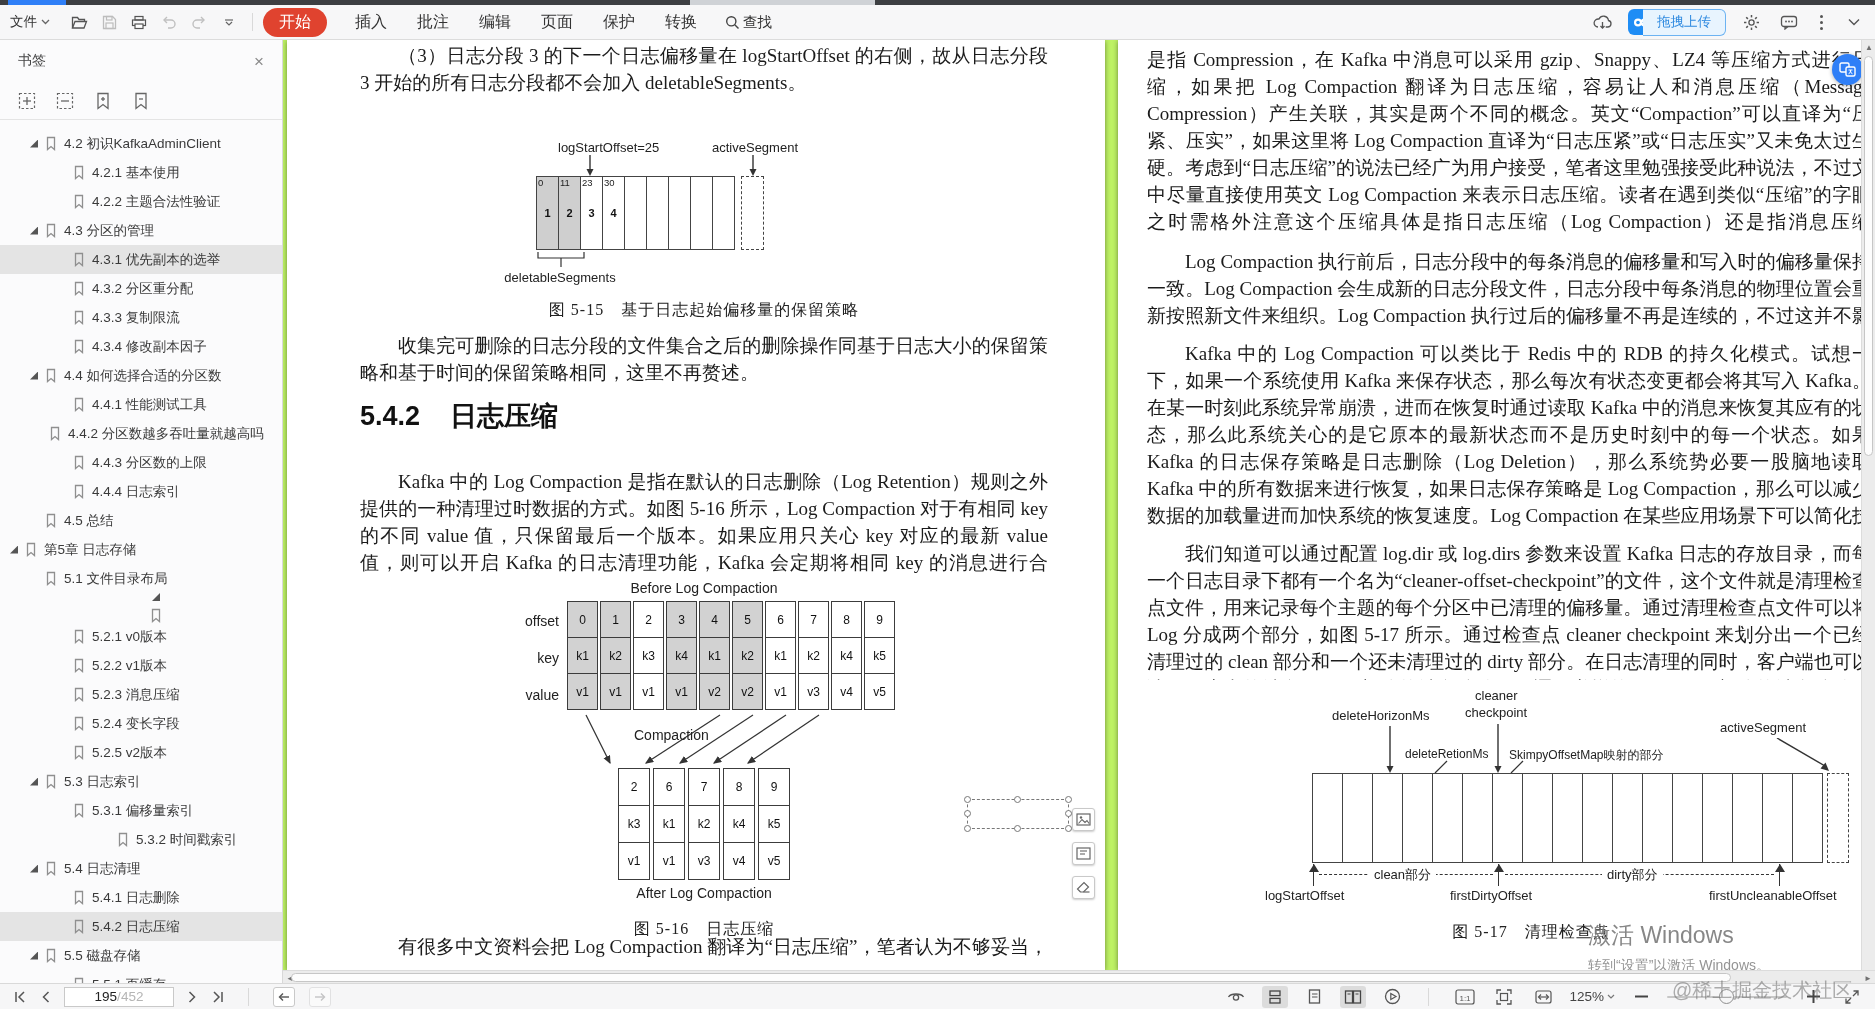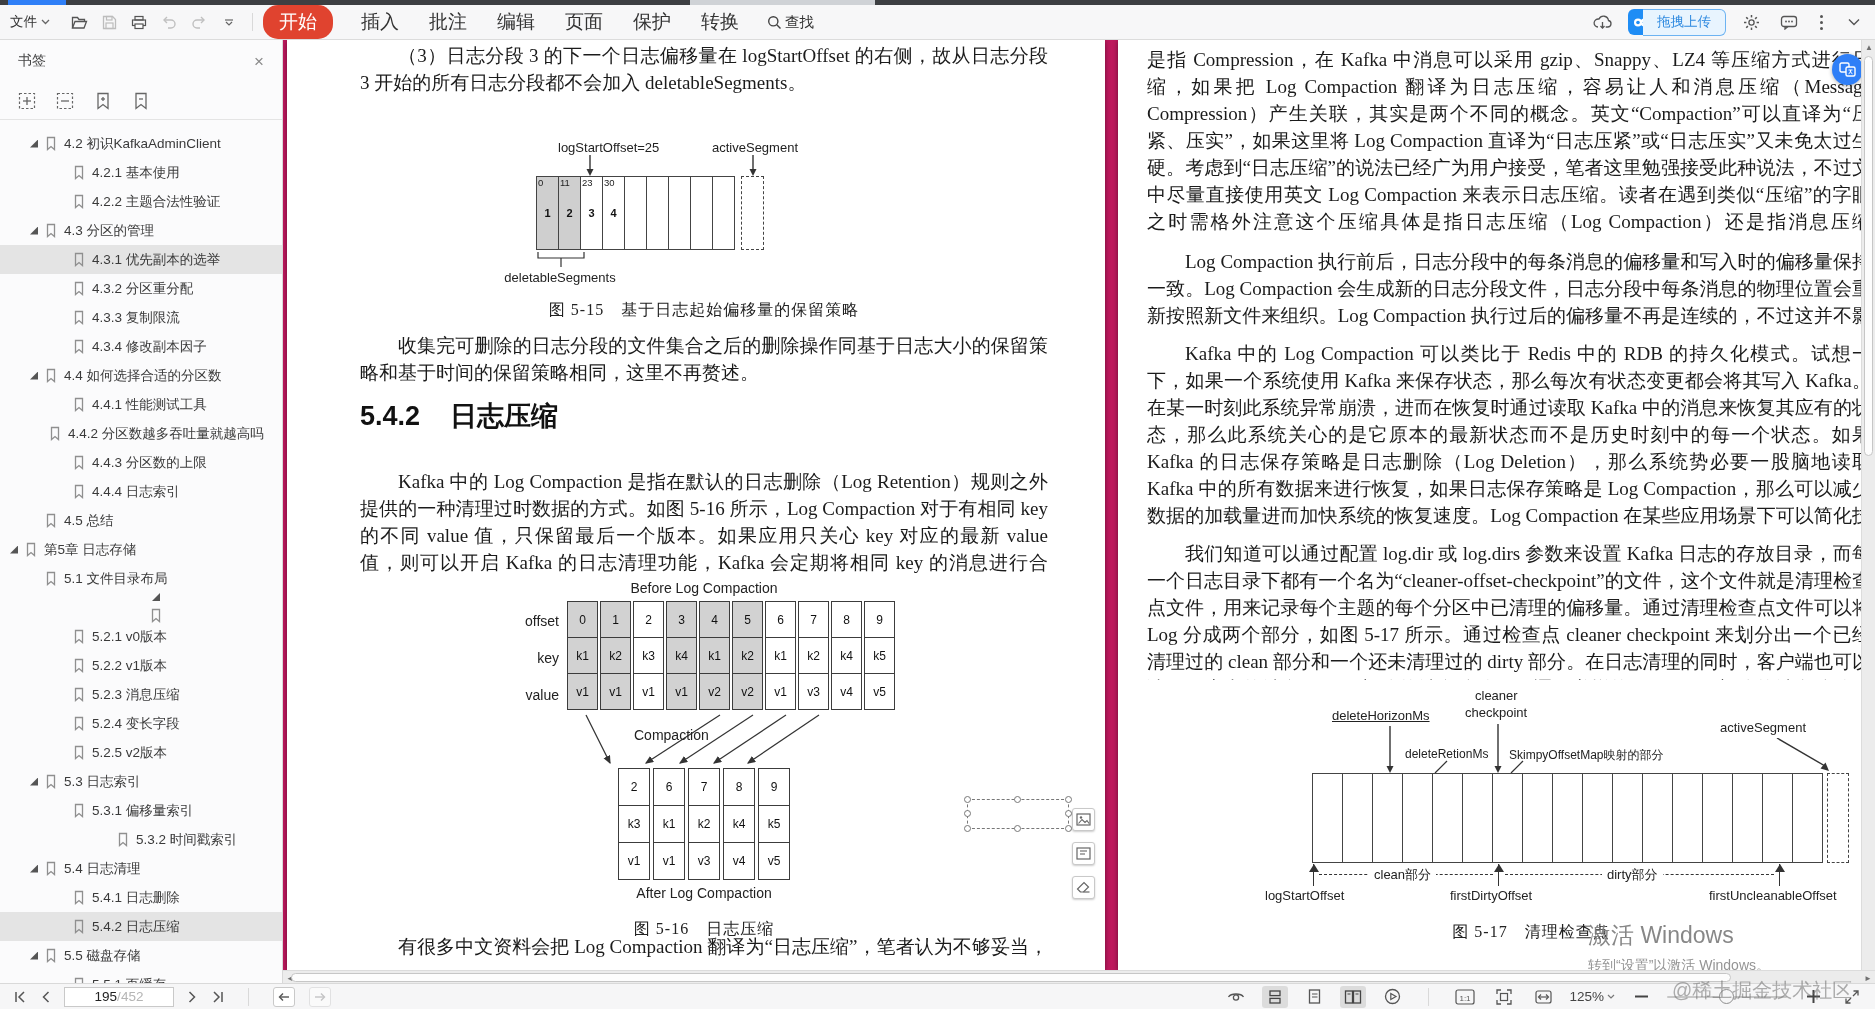--- a/index.html
+++ b/index.html
@@ -14,21 +14,21 @@
 
   
   .toolbar { height:35px; background:#f7f7f8; border-bottom:1px solid #dcdcdc;
              display:flex; align-items:center; padding:0 8px 0 4px; position:relative; z-index:30; }
   .tb-left { display:flex; align-items:center; }
   .file-menu { display:flex; align-items:center; gap:4px; font-size:13.5px; color:#333; padding:4px 6px; cursor:default; }
   .tb-icons { display:flex; align-items:center; gap:4px; margin-left:10px; }
   .icon-btn { width:26px; height:24px; display:flex; align-items:center; justify-content:center; border-radius:3px; }
   .vdiv { width:1px; height:18px; background:#d9d9d9; margin:0 10px; }
   .rtabs { display:flex; align-items:center; gap:26px; }
-  .rtab { font-size:19px; color:#333; padding:3px 2px; cursor:default; white-space:nowrap; }
+  .rtab { font-size:16px; color:#333; padding:3px 2px; cursor:default; white-space:nowrap; }
   .rtab.active { background:var(--accent-red,#e0432f); color:#fff; border-radius:15px; padding:4px 16px; }
   .find-group { display:flex; align-items:center; gap:3px; margin-left:26px; font-size:14.5px; color:#333; }
   .tb-right { margin-left:auto; display:flex; align-items:center; gap:12px; }
   .cloud-badge { width:27px; height:26px; background:var(--accent-blue,#1f8df5); border-radius:6px 0 0 6px;
                  display:flex; align-items:center; justify-content:center; }
   .upload-tip { height:27px; background:#e8f4fe; border:1px solid #6cb3f2; border-left:none; border-radius:0 6px 6px 0;
                 color:#2f8ae0; font-size:13.5px; display:flex; align-items:center; padding:0 14px; margin-left:-12px; }
   .kebab { display:flex; flex-direction:column; gap:3px; padding:2px 6px; }
   .kebab i { width:3px; height:3px; border-radius:50%; background:#555; }
 
@@ -43,21 +43,21 @@
   .sb-tools { height:38px; display:flex; align-items:center; gap:16px; padding:0 16px; border-bottom:1px solid #e4e4e4; }
   .sb-tool { width:22px; height:22px; display:flex; align-items:center; justify-content:center; }
   .tree { flex:1; overflow:hidden; padding-top:9px; }
   .trow { height:29px; display:flex; align-items:center; gap:7px; font-size:13.5px; color:#3a3a3a; white-space:nowrap; }
   .trow.sel { background:#e4e4e4; }
   .caret { width:8px; height:8px; flex:0 0 8px; background:#555; clip-path:polygon(100% 0,100% 100%,0 100%); }
   .caret.nocaret { visibility:hidden; }
   .tlabel { overflow:hidden; }
 
   
-  .content { position:relative; width:1592px; height:943px; background:#be185d; overflow:hidden; }
+  .content { position:relative; width:1592px; height:943px; background:#bef264; overflow:hidden; }
   .page { position:absolute; top:0; background:#fff; box-shadow:0 1px 5px rgba(0,0,0,.45); }
   .page-left  { left:4px;  width:818px;  height:930px; }
   .page-right { left:835px; width:1040px; height:930px; }
 
   .ptxt { position:absolute; font-family:"Liberation Serif", serif; font-size:19px; line-height:27px;
           color:#1b1b1b; text-align:justify; overflow:hidden; }
   .indent { text-indent:2em; }
 
   
   .lp-p1 { left:73px; top:2px;  width:688px; height:60px; }
@@ -787,21 +787,21 @@
         <p class="ptxt indent lp-p4">有很多中文资料会把 Log Compaction 翻译为“日志压缩”，笔者认为不够妥当，压缩应该</p>
       </div>
 
       <div class="page page-right">
         <p class="ptxt rp-p1">是指 Compression，在 Kafka 中消息可以采用 gzip、Snappy、LZ4 等压缩方式进行压缩，如果把 Log Compaction 翻译为日志压缩，容易让人和消息压缩（Message Compression）产生关联，其实是两个不同的概念。英文“Compaction”可以直译为“压紧、压实”，如果这里将 Log Compaction 直译为“日志压紧”或“日志压实”又未免太过生硬。考虑到“日志压缩”的说法已经广为用户接受，笔者这里勉强接受此种说法，不过文中尽量直接使用英文 Log Compaction 来表示日志压缩。读者在遇到类似“压缩”的字眼之时需格外注意这个压缩具体是指日志压缩（Log Compaction）还是指消息压缩（Message Compression）。</p>
         <p class="ptxt indent rp-p2">Log Compaction 执行前后，日志分段中的每条消息的偏移量和写入时的偏移量保持一致。Log Compaction 会生成新的日志分段文件，日志分段中每条消息的物理位置会重新按照新文件来组织。Log Compaction 执行过后的偏移量不再是连续的，不过这并不影响日志的查询。</p>
         <p class="ptxt indent rp-p3">Kafka 中的 Log Compaction 可以类比于 Redis 中的 RDB 的持久化模式。试想一下，如果一个系统使用 Kafka 来保存状态，那么每次有状态变更都会将其写入 Kafka。在某一时刻此系统异常崩溃，进而在恢复时通过读取 Kafka 中的消息来恢复其应有的状态，那么此系统关心的是它原本的最新状态而不是历史时刻中的每一个状态。如果 Kafka 的日志保存策略是日志删除（Log Deletion），那么系统势必要一股脑地读取 Kafka 中的所有数据来进行恢复，如果日志保存策略是 Log Compaction，那么可以减少数据的加载量进而加快系统的恢复速度。Log Compaction 在某些应用场景下可以简化技术栈，提高系统整体的质量。</p>
         <p class="ptxt indent rp-p4">我们知道可以通过配置 log.dir 或 log.dirs 参数来设置 Kafka 日志的存放目录，而每一个日志目录下都有一个名为“cleaner-offset-checkpoint”的文件，这个文件就是清理检查点文件，用来记录每个主题的每个分区中已清理的偏移量。通过清理检查点文件可以将 Log 分成两个部分，如图 5-17 所示。通过检查点 cleaner checkpoint 来划分出一个已经清理过的 clean 部分和一个还未清理过的 dirty 部分。在日志清理的同时，客户端也可以读取日志中的消息。dirty 部分的消息偏移量是逐一递增的，而 clean 部分的消息偏移量是断续的，如果客户端总能赶上 dirty 部分，那么它就能读取日志的所有消息，反之就不可能读到全部的消息。</p>
 
         <div class="rp-fig">
-          <span class="f17-lab" style="left:185px; top:20px;text-decoration:underline;">deleteHorizonMs</span>
+          <span class="f17-lab" style="left:185px; top:20px;">deleteHorizonMs</span>
           <span class="f17-lab" style="left:328px; top:0px;">cleaner</span>
           <span class="f17-lab" style="left:318px; top:17px;">checkpoint</span>
           <svg style="position:absolute; left:238px; top:38px;" width="10" height="47" viewBox="0 0 10 47">
               <line x1="5" y1="0" x2="5" y2="41" stroke="#333" stroke-width="1.4"></line>
               <polygon points="5,47 1.5,40 8.5,40" fill="#333"></polygon>
             </svg>
           <svg style="position:absolute; left:346px; top:36px;" width="10" height="49" viewBox="0 0 10 49">
               <line x1="5" y1="0" x2="5" y2="43" stroke="#333" stroke-width="1.4"></line>
               <polygon points="5,49 1.5,42 8.5,42" fill="#333"></polygon>
             </svg>

